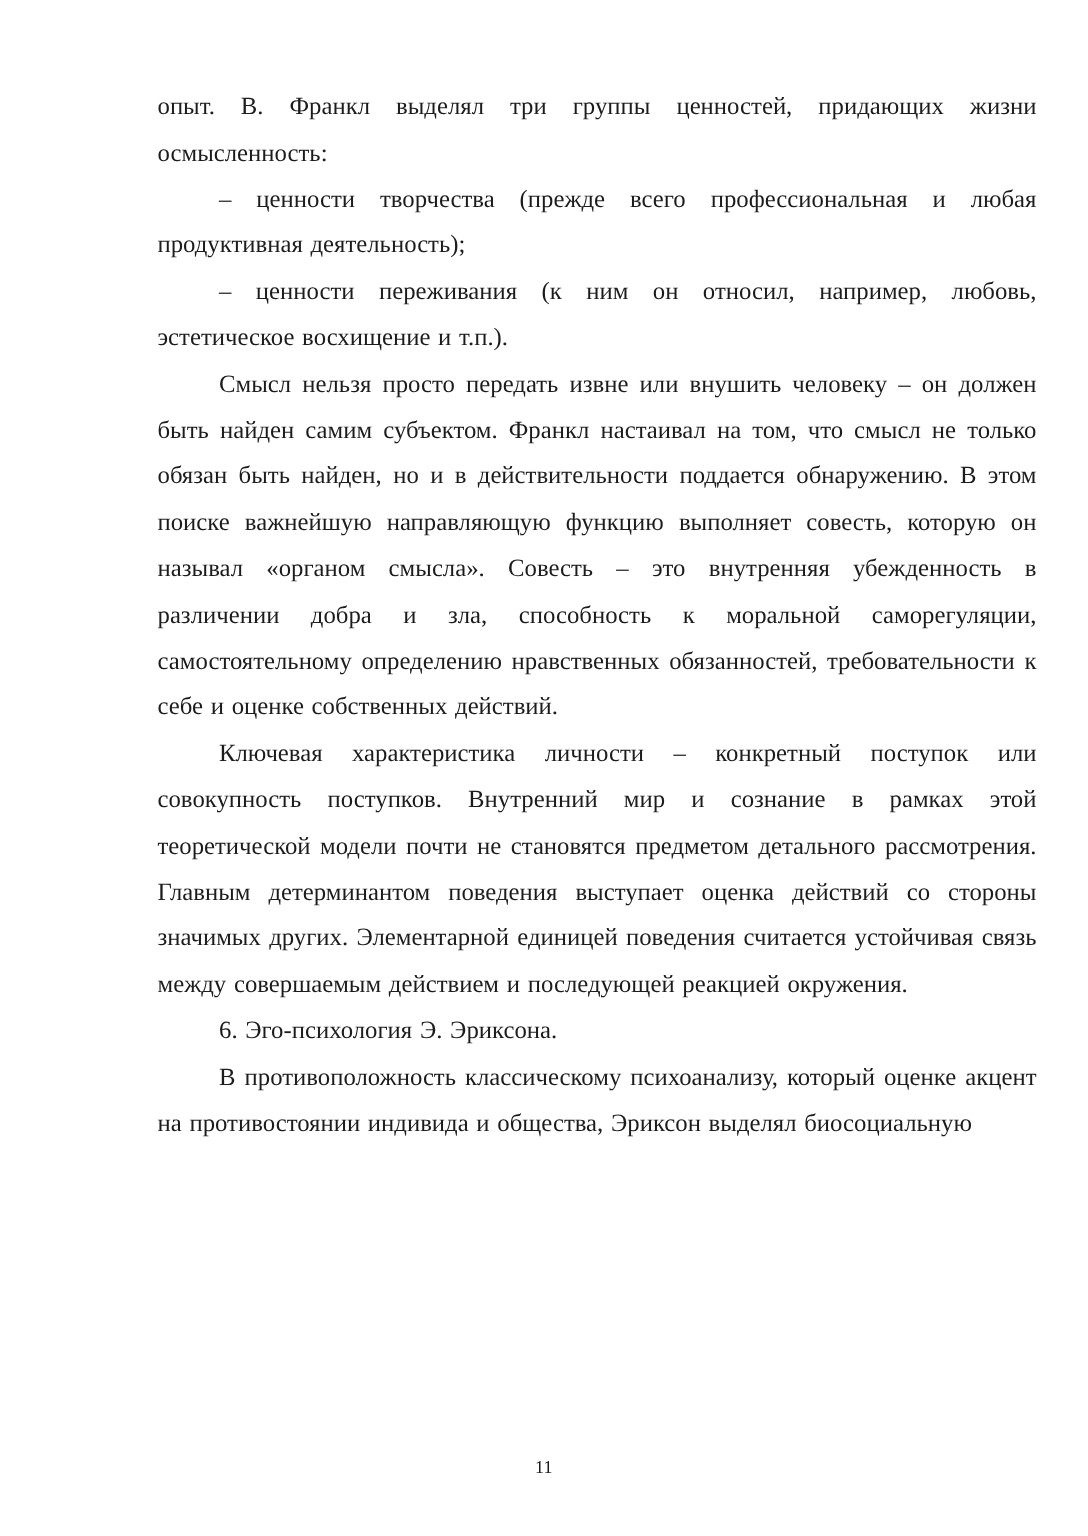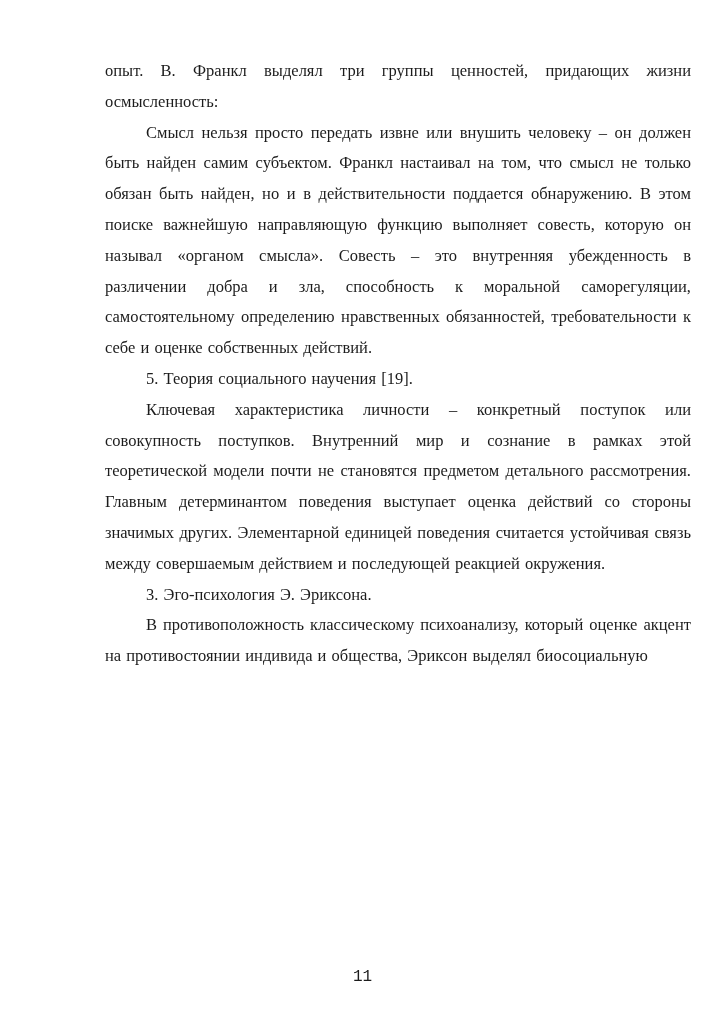--- a/index.html
+++ b/index.html
@@ -38,31 +38,31 @@
   }
   .body-text p.no-indent {
     text-indent: 0;
   }
   .page-number {
     position: absolute;
     left: 0;
     right: 0;
     bottom: 38px;
     text-align: center;
-    font-size: 16px;
+    font-size: 12px;
     color: #1c1c1c;
-    font-family: Liberation Mono, monospace;
   }
 </style>
 </head>
 <body>
 
 <div class="page">
   <div class="body-text">
       <p class="no-indent">опыт. В. Франкл выделял три группы ценностей, придающих жизни осмысленность:</p>
+      <p>– ценности творчества (прежде всего профессиональная и любая продуктивная деятельность);</p>
+      <p>– ценности переживания (к ним он относил, например, любовь, эстетическое восхищение и т.п.).</p>
       <p>Смысл нельзя просто передать извне или внушить человеку – он должен быть найден самим субъектом. Франкл настаивал на том, что смысл не только обязан быть найден, но и в действительности поддается обнаружению. В этом поиске важнейшую направляющую функцию выполняет совесть, которую он называл «органом смысла». Совесть – это внутренняя убежденность в различении добра и зла, способность к моральной саморегуляции, самостоятельному определению нравственных обязанностей, требовательности к себе и оценке собственных действий.</p>
-      <p>5. Теория социального научения [19].</p>
       <p>Ключевая характеристика личности – конкретный поступок или совокупность поступков. Внутренний мир и сознание в рамках этой теоретической модели почти не становятся предметом детального рассмотрения. Главным детерминантом поведения выступает оценка действий со стороны значимых других. Элементарной единицей поведения считается устойчивая связь между совершаемым действием и последующей реакцией окружения.</p>
-      <p>3. Эго-психология Э. Эриксона.</p>
+      <p>6. Эго-психология Э. Эриксона.</p>
       <p>В противоположность классическому психоанализу, который оценке акцент на противостоянии индивида и общества, Эриксон выделял биосоциальную</p>
     </div>
   <div class="page-number">11</div>
 </div>
 
 </body></html>

